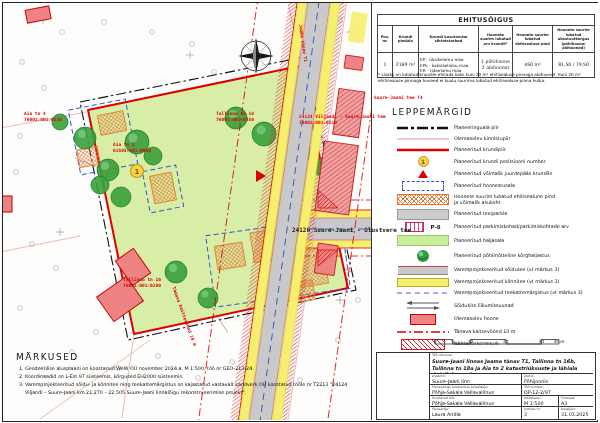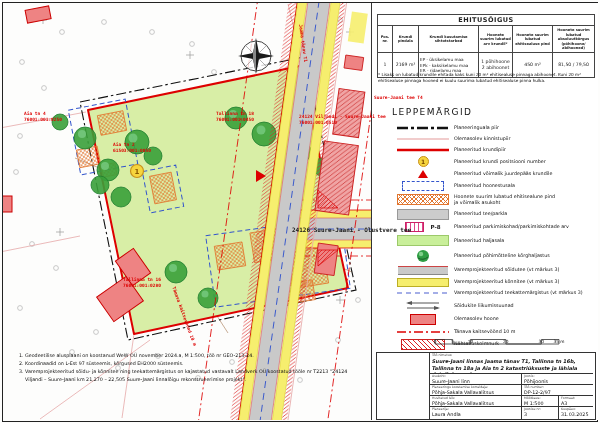--- a/index.html
+++ b/index.html
@@ -258,20 +258,21 @@
 76001:001:0280</div>
     <div class="map-label pre" style="left: 374px; top: 95px; color: rgb(221, 0, 0); font-size: 4.5px;">Suure-Jaani tee T4</div>
     <div class="map-label pre" style="left: 299px; top: 114px; color: rgb(221, 0, 0); font-size: 4.5px;">24124 Viljandi - Suure-Jaani tee
 76001:001:0510</div>
     <div class="map-label pre" style="left: 292px; top: 226px; color: rgb(26, 26, 26); font-size: 6px;">24126 Suure-Jaani - Olustvere tee</div>
     <div class="map-label pre" style="left: 176px; top: 286px; color: rgb(221, 0, 0); font-size: 4.5px; transform: rotate(70deg);">Tänava kaitsevöönd 10 m</div>
     <div class="map-label pre" style="left: 303px; top: 24px; color: rgb(221, 0, 0); font-size: 4.5px; transform: rotate(82deg);">Jaama tänav T1</div>
   </div>
 
 <div id="notes">
+  <h2>MÄRKUSED</h2>
   <ol>
       <li>Geodeetilise alusplaani on koostanud WeW OÜ november 2024.a, M 1:500, töö nr GEO-213-24.</li>
       <li>Koordinaadid on L-Est 97 süsteemis, kõrgused EH2000 süsteemis.</li>
       <li>Varemprojekteeritud sõidu- ja kõnnitee ning teekattemärgistus on kajastatud vastavalt Landverk OÜ koostatud tööle nr T2213 "24124 Viljandi – Suure-Jaani km 21,270 – 22,505 Suure-Jaani linnalõigu rekonstrueerimise projekt".</li>
     </ol>
 </div>
 
 <div id="panel">
 
   <table id="br-table">

